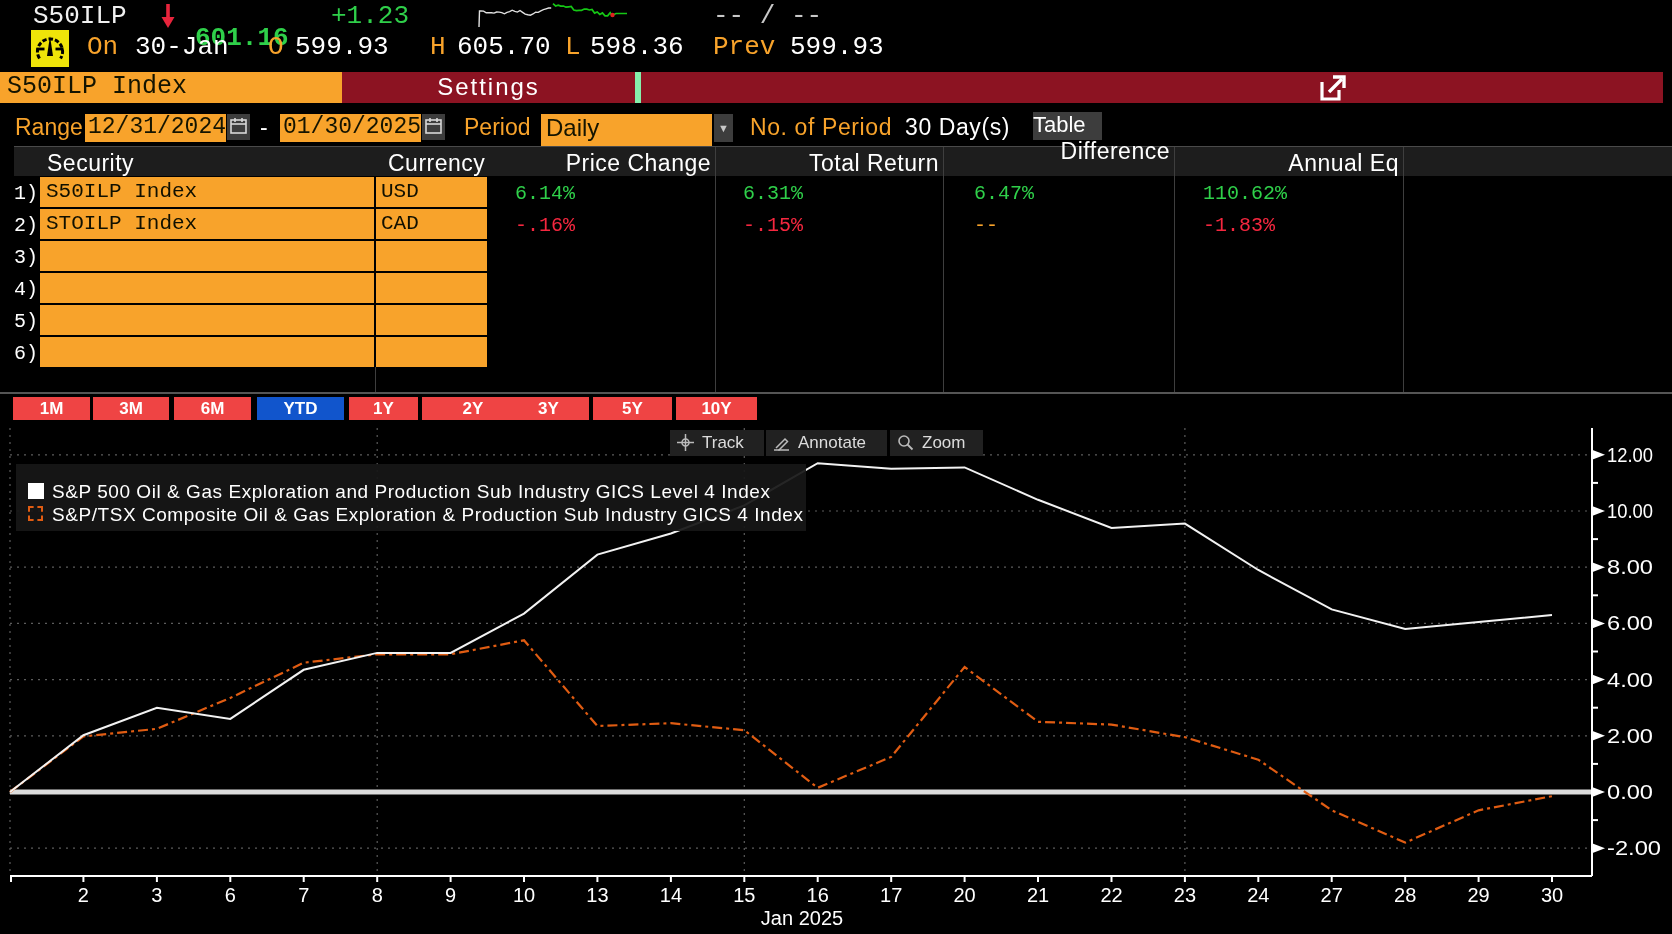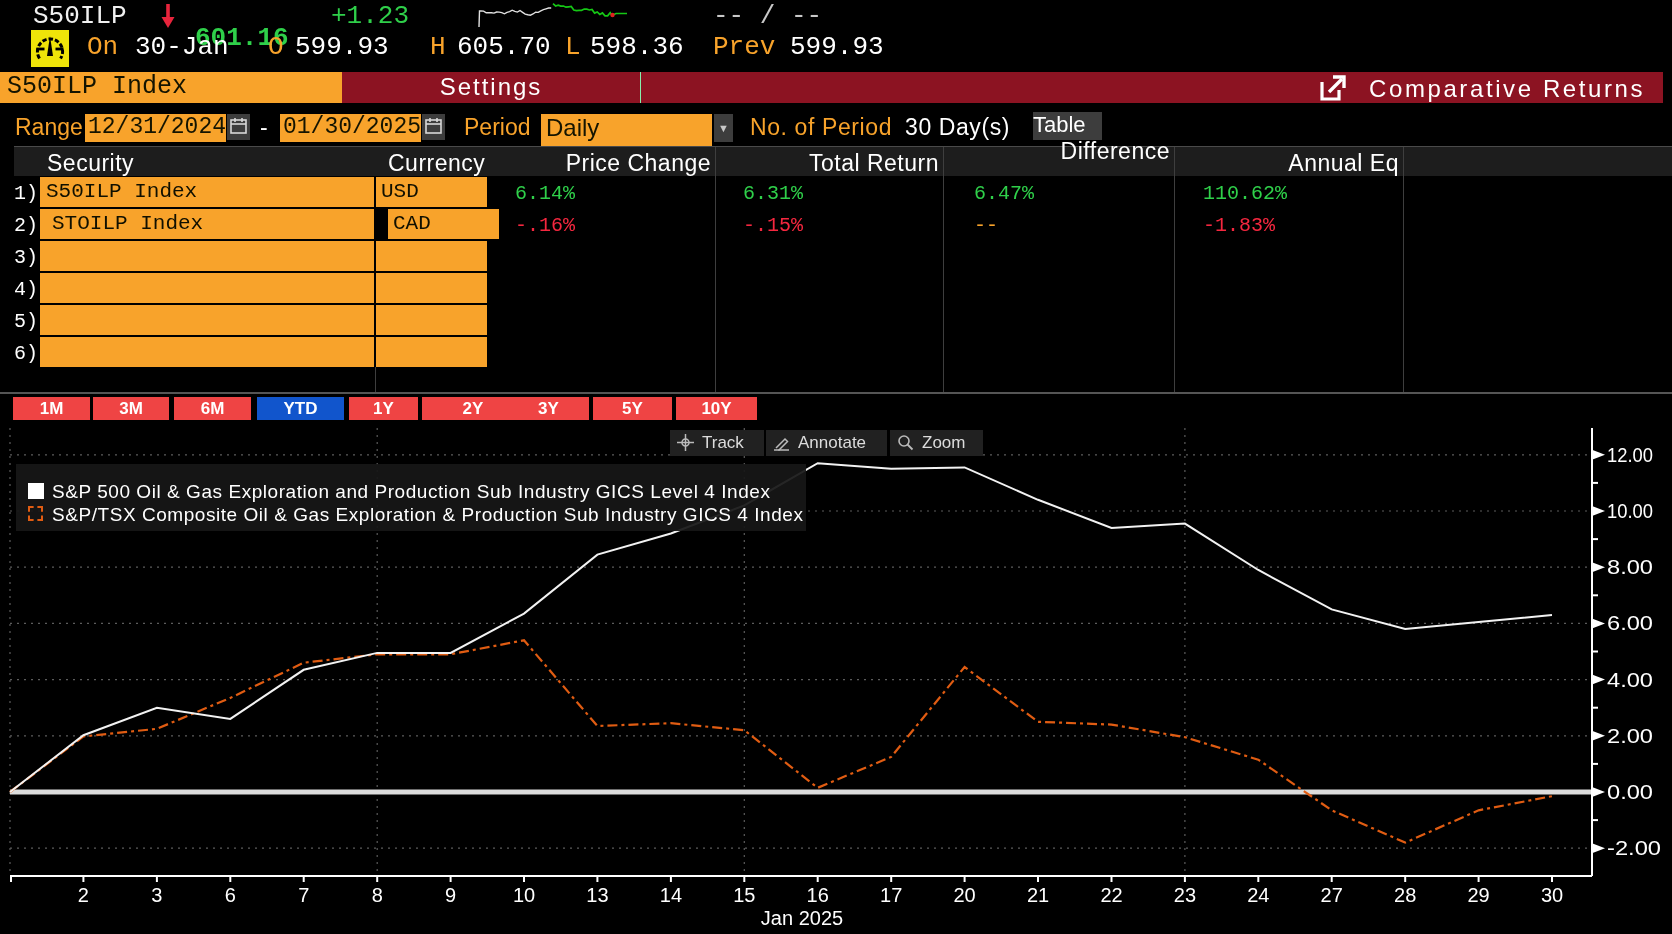--- a/index.html
+++ b/index.html
@@ -52,27 +52,26 @@
   <span class="abs wh" style="left:295px; top:2px;">599.93</span>
   <span class="abs or" style="left:430px; top:2px;">H</span>
   <span class="abs wh" style="left:457px; top:2px;">605.70</span>
   <span class="abs or" style="left:565px; top:2px;">L</span>
   <span class="abs wh" style="left:590px; top:2px;">598.36</span>
   <span class="abs or" style="left:713px; top:2px;">Prev</span>
   <span class="abs wh" style="left:790px; top:2px;">599.93</span>
 </div>
 <div class="abs" style="left:0; top:72px; width:1663px; height:31px; background:#8C1322;">
   <div class="obox mono" style="left:0; top:0; width:342px; height:31px; font-size:25px; padding-left:7px; line-height:30px;">S50ILP Index</div>
-  <div class="abs" style="left:342px; top:0; width:299px; height:31px; border-right:1px solid #86efac; color:#fff; font-size:24px; letter-spacing:2px; text-align:center; line-height:30px;">Settings</div>
+  <div class="abs" style="left:342px; top:0; width:299px; height:31px; border-right:6px solid #86efac; color:#fff; font-size:24px; letter-spacing:2px; text-align:center; line-height:30px;">Settings</div>
   <svg class="abs" style="left:1320px; top:3px;" width="26" height="26" viewBox="0 0 26 26">
       <path d="M2 7 L2 24 L19 24 L19 15" fill="none" stroke="#fff" stroke-width="3.2"></path>
       <path d="M9 17 L22 4" stroke="#fff" stroke-width="3.4"></path>
       <path d="M13 2 L24 2 L24 13" fill="none" stroke="#fff" stroke-width="3.4"></path>
     </svg>
-  <span class="abs wh" style="left:1369px; top:3px; font-size:24px; letter-spacing:2.6px;">Comparative Returns</span>
 </div>
 <div class="abs" style="left:0; top:106px; width:1672px; height:41px; font-size:23px;">
   <span class="abs or" style="left:15px; top:8px;">Range</span>
   <div class="obox mono" style="left:85px; top:8px; width:141px; height:28px; padding-left:3px; font-size:23px; line-height:27px;">12/31/2024</div>
   <div class="calbtn" style="left:227px; top:8px;"><svg width="23" height="25" viewBox="0 0 23 25">
         <rect x="4" y="6" width="15" height="13" fill="none" stroke="#D8D8D8" stroke-width="1.6"></rect>
         <line x1="4" y1="10" x2="19" y2="10" stroke="#D8D8D8" stroke-width="1.6"></line>
         <line x1="8" y1="4" x2="8" y2="8" stroke="#D8D8D8" stroke-width="1.6"></line>
         <line x1="15" y1="4" x2="15" y2="8" stroke="#D8D8D8" stroke-width="1.6"></line>
       </svg></div>
@@ -96,22 +95,22 @@
 <span class="abs" style="left:47px; top:150px; color:#fff; font-size:23px; letter-spacing:0.5px;">Security</span>
 <span class="abs" style="left:379px; top:150px; color:#fff; font-size:23px; letter-spacing:0.5px;margin-left:9px;">Currency</span>
 <span class="hnum" style="left:515px; top:150px; width:196px;">Price Change</span>
 <span class="hnum" style="left:743px; top:150px; width:196px;">Total Return</span>
 <span class="hnum" style="left:974px; top:138px; width:196px;">Difference</span>
 <span class="hnum" style="left:1203px; top:150px; width:196px;">Annual Eq</span>
 <div class="rowno" style="left:14px; top:182px;">1)</div>
 <div class="ocell mono" style="left:40px; top:177px; width:334px; height:30px; font-size:21px; color:#101000; line-height:29px; padding-left:6px;">S50ILP Index</div>
 <div class="ocell mono" style="left:376px; top:177px; width:111px; height:30px; font-size:21px; color:#101000; line-height:29px; padding-left:5px;">USD</div>
 <div class="rowno" style="left:14px; top:214px;">2)</div>
-<div class="ocell mono" style="left:40px; top:209px; width:334px; height:30px; font-size:21px; color:#101000; line-height:29px; padding-left:12px;">STOILP Index</div>
-<div class="ocell mono" style="left:376px; top:209px; width:111px; height:30px; font-size:21px; color:#101000; line-height:29px; padding-left:5px;margin-left:12px;">CAD</div>
+<div class="ocell mono" style="left:40px; top:209px; width:334px; height:30px; font-size:21px; color:#101000; line-height:29px; padding-left:6px;">STOILP Index</div>
+<div class="ocell mono" style="left:376px; top:209px; width:111px; height:30px; font-size:21px; color:#101000; line-height:29px; padding-left:5px;">CAD</div>
 <div class="rowno" style="left:14px; top:246px;">3)</div>
 <div class="ocell mono" style="left:40px; top:241px; width:334px; height:30px; font-size:21px; color:#101000; line-height:29px; padding-left:6px;"></div>
 <div class="ocell mono" style="left:376px; top:241px; width:111px; height:30px; font-size:21px; color:#101000; line-height:29px; padding-left:5px;"></div>
 <div class="rowno" style="left:14px; top:278px;">4)</div>
 <div class="ocell mono" style="left:40px; top:273px; width:334px; height:30px; font-size:21px; color:#101000; line-height:29px; padding-left:6px;"></div>
 <div class="ocell mono" style="left:376px; top:273px; width:111px; height:30px; font-size:21px; color:#101000; line-height:29px; padding-left:5px;"></div>
 <div class="rowno" style="left:14px; top:310px;">5)</div>
 <div class="ocell mono" style="left:40px; top:305px; width:334px; height:30px; font-size:21px; color:#101000; line-height:29px; padding-left:6px;"></div>
 <div class="ocell mono" style="left:376px; top:305px; width:111px; height:30px; font-size:21px; color:#101000; line-height:29px; padding-left:5px;"></div>
 <div class="rowno" style="left:14px; top:342px;">6)</div>

